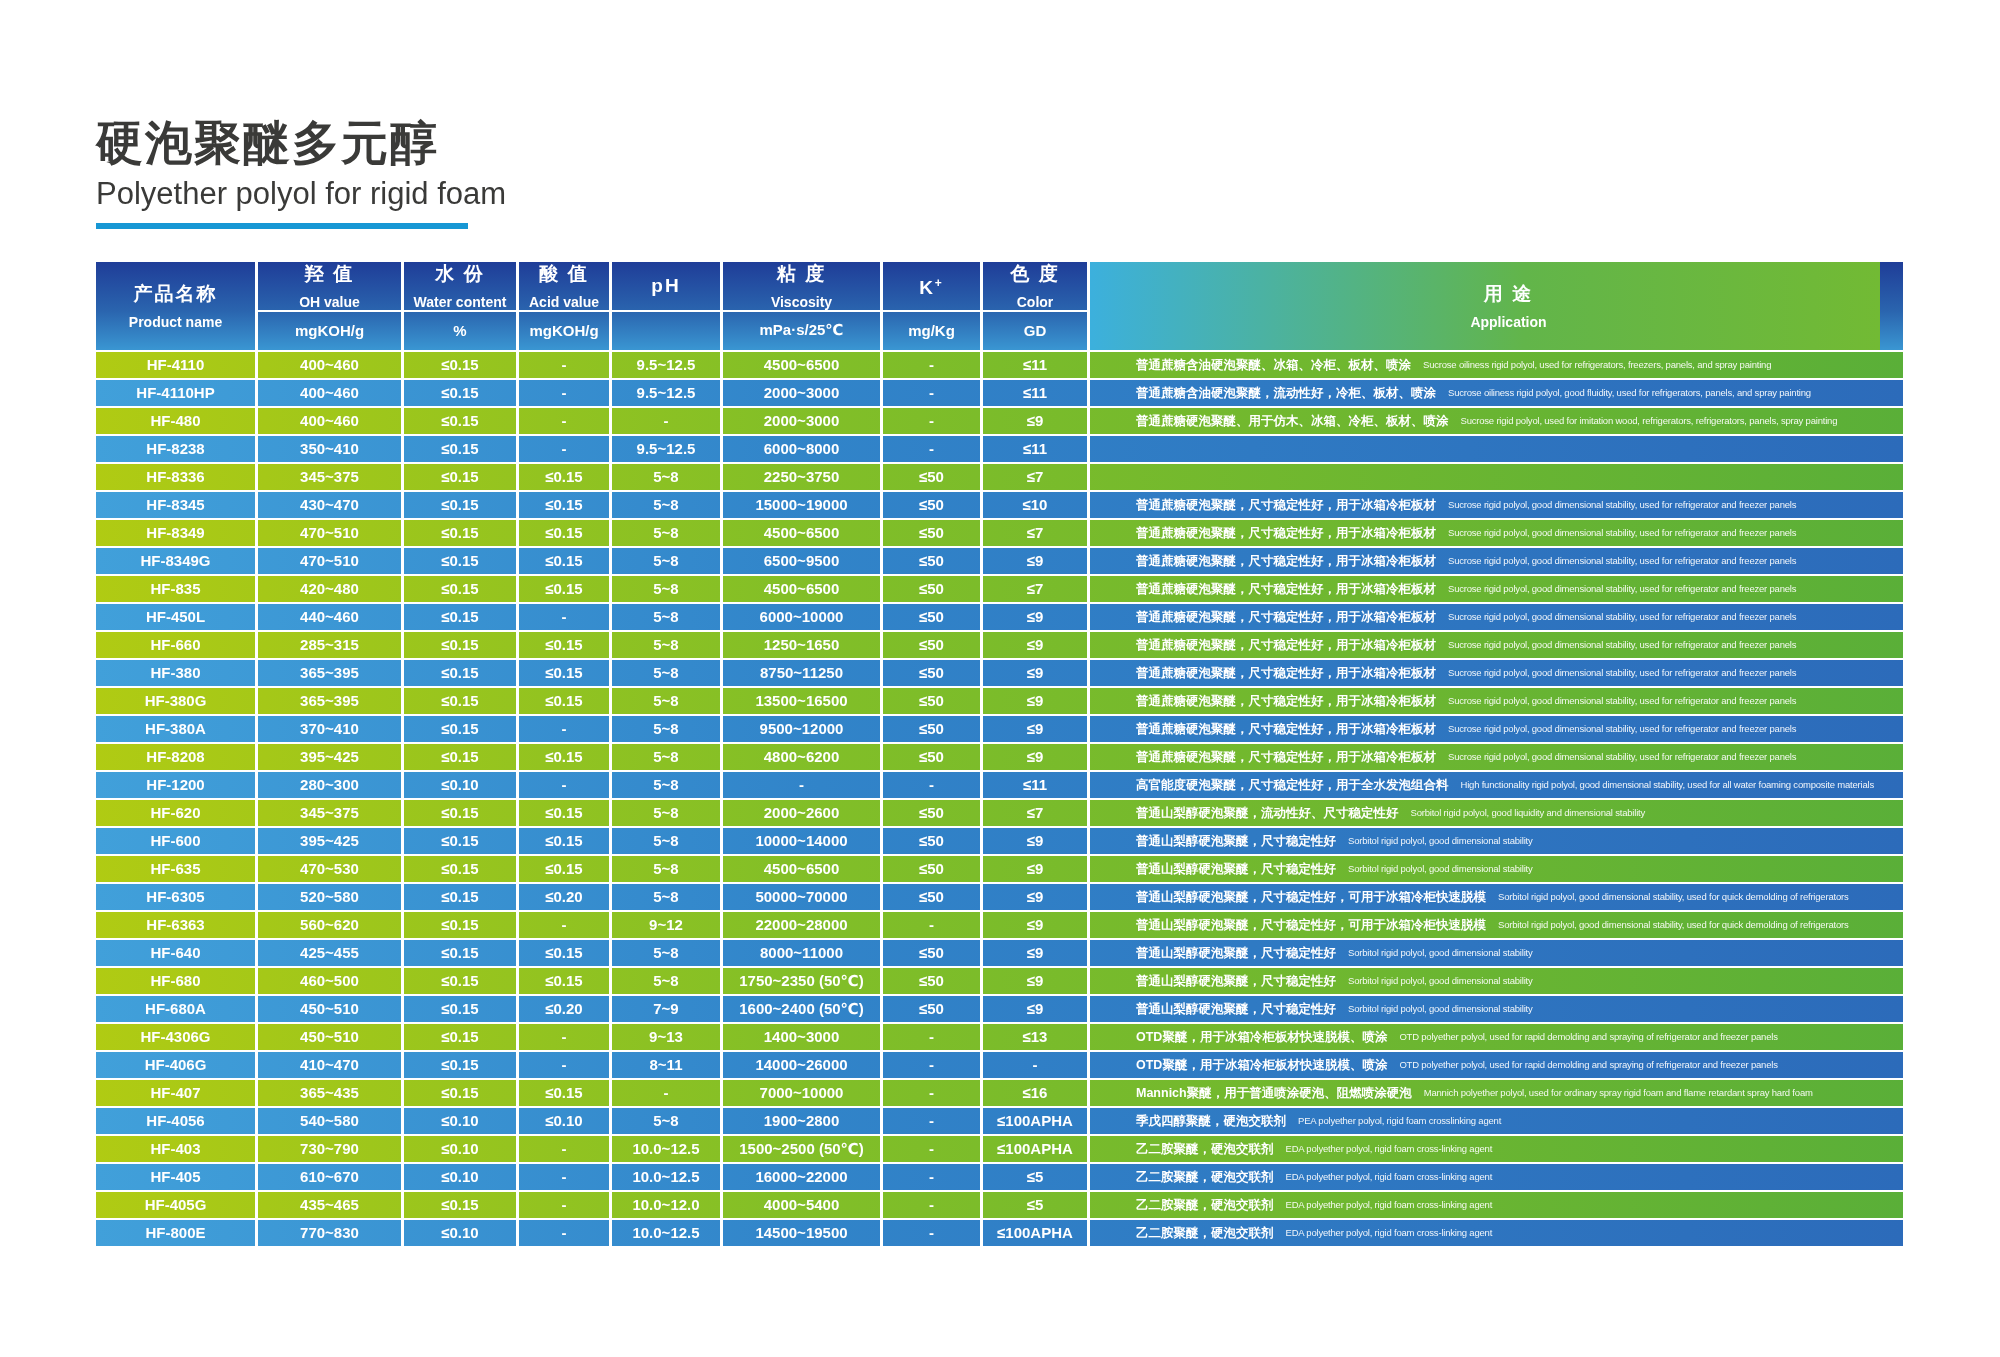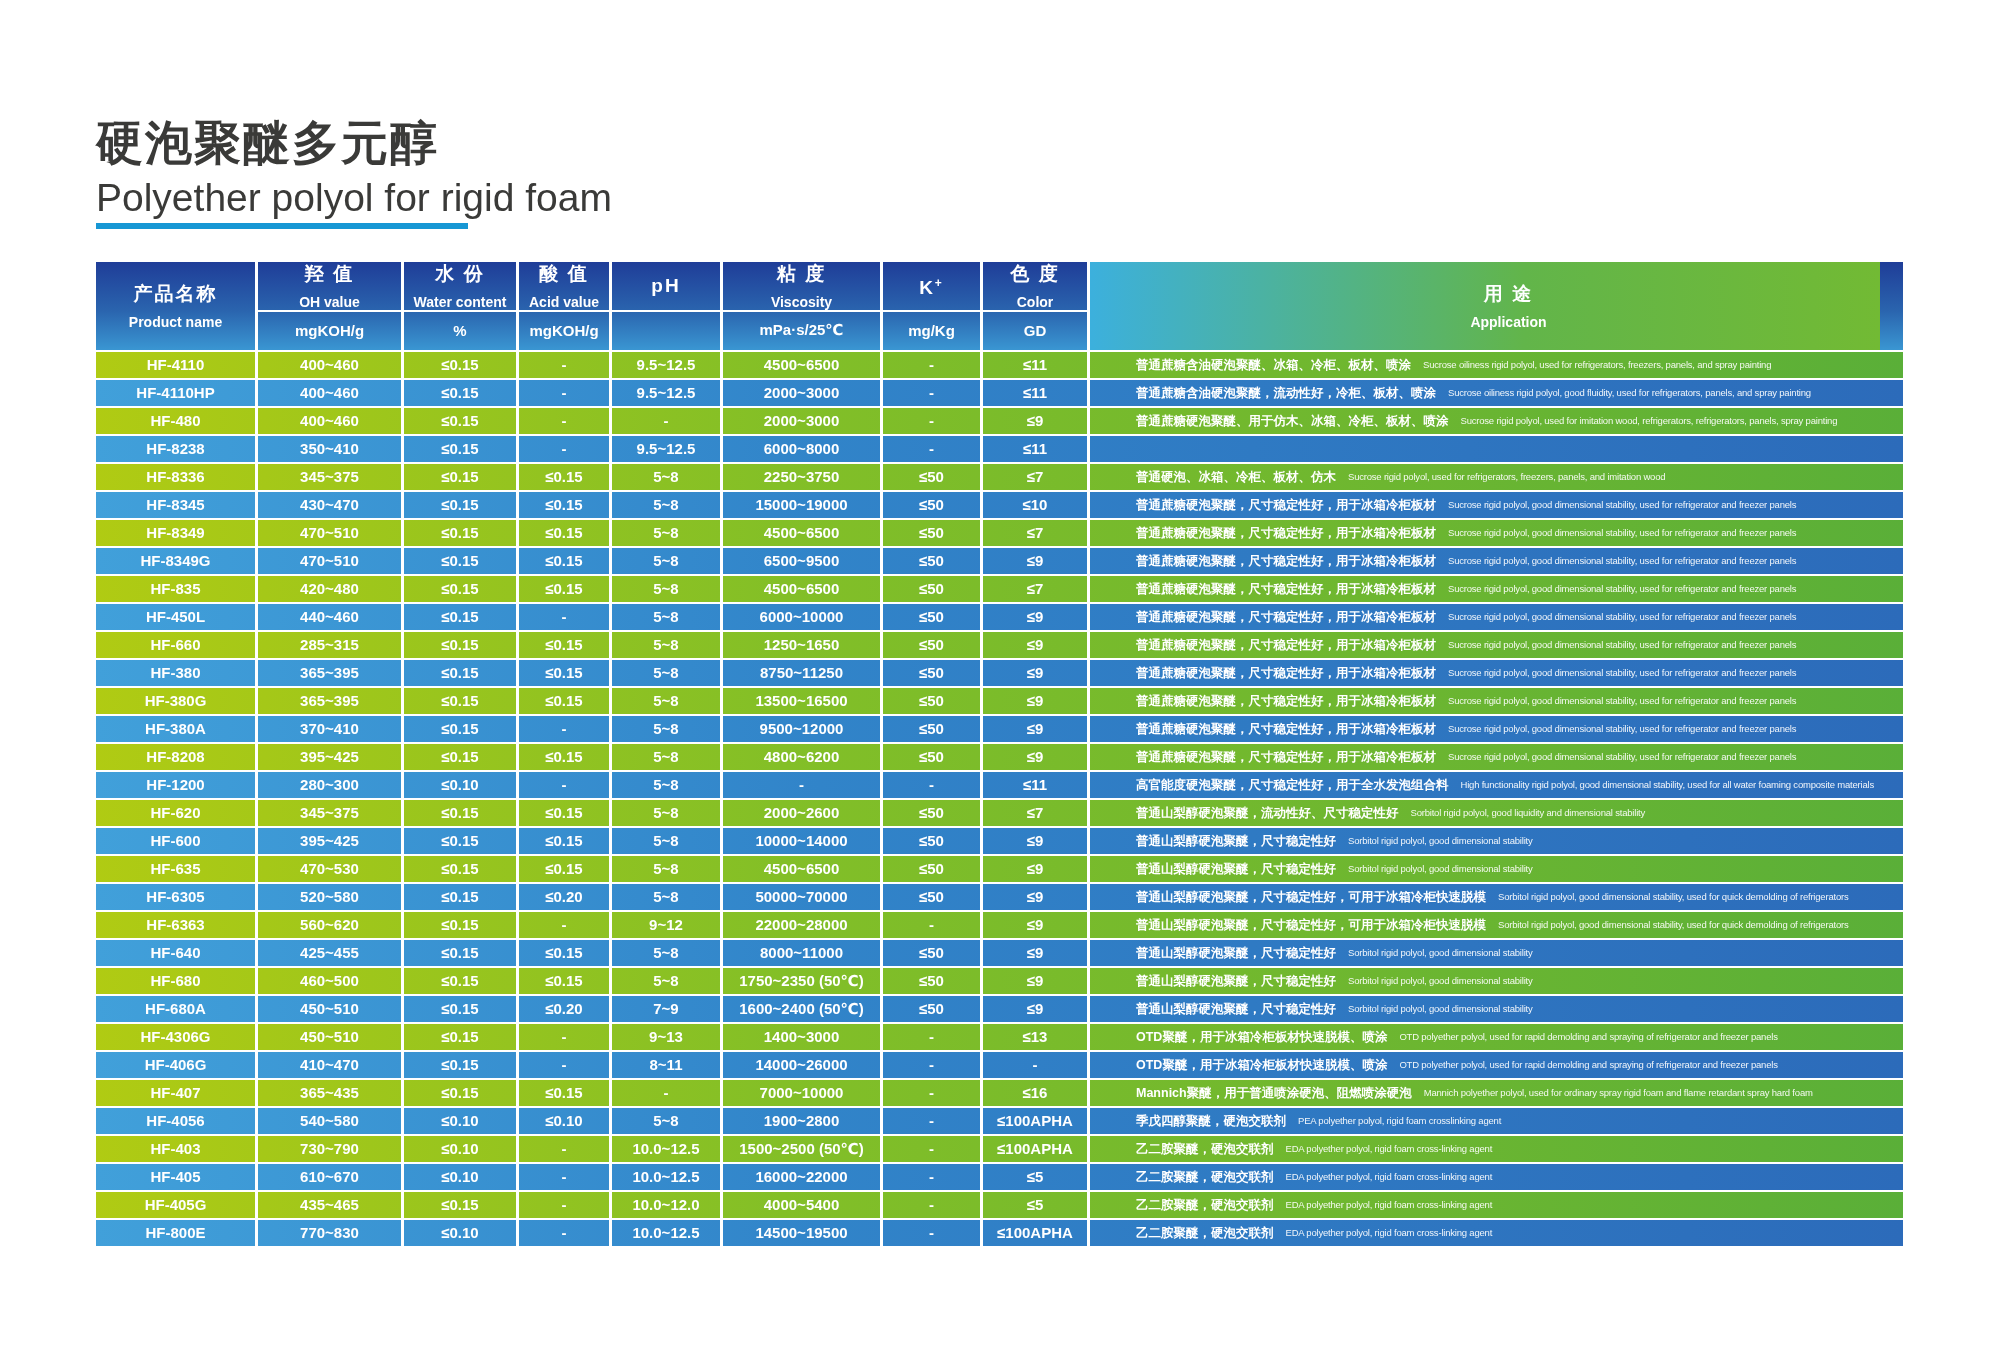--- a/index.html
+++ b/index.html
@@ -7,21 +7,21 @@
     width:2000px;height:1357px;background:#ffffff;position:relative;
     font-family:"Liberation Sans","DejaVu Sans",sans-serif;
     -webkit-font-smoothing:antialiased;
   }
   .page-title{
     position:absolute;left:96px;top:112px;
     font-size:47px;font-weight:bold;color:#3a3a38;letter-spacing:2px;
   }
   .page-subtitle{
     position:absolute;left:96px;top:176px;
-    font-size:39px;font-weight:400;color:#3a3a38;
+    font-size:31px;font-weight:400;color:#3a3a38;
   }
   .title-underline{
     position:absolute;left:96px;top:223px;width:372px;height:6px;background:#1797d4;
   }
 
   
   .ptable{position:absolute;left:96px;top:262px;width:1807px;}
   .thead{
     display:flex;height:88px;margin-bottom:2px;
     background:linear-gradient(180deg,#1f3d98 0%,#2a64ae 55%,#3a96d2 100%);
@@ -188,24 +188,20 @@
       </div>
       <div class="trow green">
         <div class="td c0">HF-8336</div>
         <div class="td c1">345~375</div>
         <div class="td c2">≤0.15</div>
         <div class="td c3">≤0.15</div>
         <div class="td c4">5~8</div>
         <div class="td c5">2250~3750</div>
         <div class="td c6">≤50</div>
         <div class="td c7">≤7</div>
-        <div class="td c8">
-          <span class="app-cn">普通硬泡、冰箱、冷柜、板材、仿木</span>
-          <span class="app-en">Sucrose rigid polyol, used for refrigerators, freezers, panels, and imitation wood</span>
-        </div>
       </div>
       <div class="trow blue">
         <div class="td c0">HF-8345</div>
         <div class="td c1">430~470</div>
         <div class="td c2">≤0.15</div>
         <div class="td c3">≤0.15</div>
         <div class="td c4">5~8</div>
         <div class="td c5">15000~19000</div>
         <div class="td c6">≤50</div>
         <div class="td c7">≤10</div>

